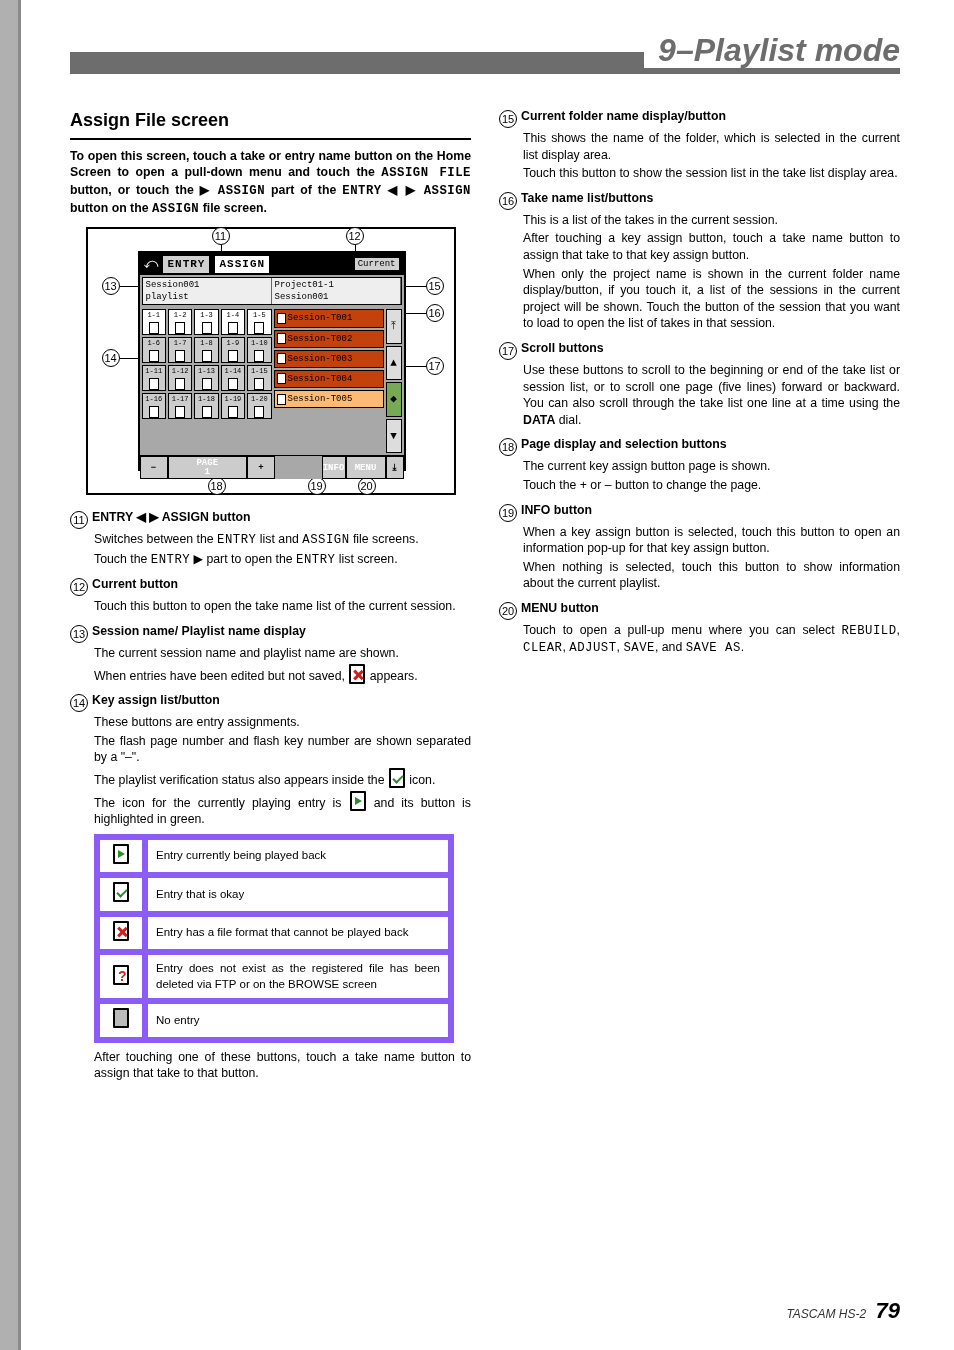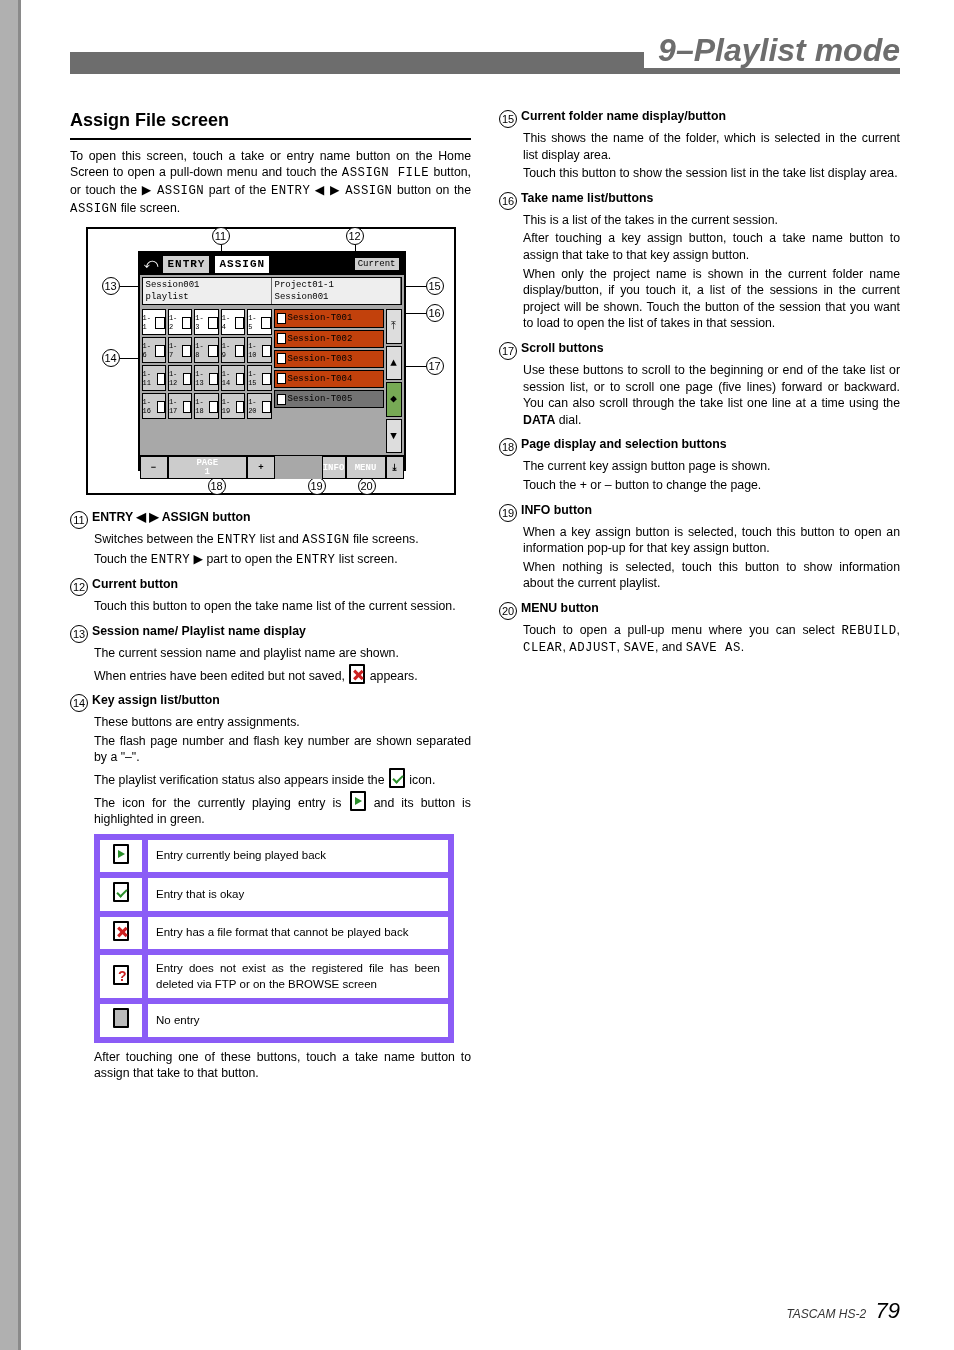--- a/index.html
+++ b/index.html
@@ -8,61 +8,61 @@
   .left-bar { position: absolute; left: 0; top: 0; bottom: 0; width: 18px; background: #b0b0b0; }
   .left-bar::after { content: ""; position: absolute; left: 18px; top: 0; bottom: 0; width: 3px; background: #8a8a8a; }
   .header-band { position: relative; height: 44px; margin-bottom: -6px; }
   .header-band .stripe { position: absolute; right: 0; top: 22px; left: 0; height: 22px; background: #6d6d6d; }
   .header-band .title { position: absolute; right: 0; top: 0; font-size: 32px; font-weight: 700; font-style: italic; color: #6d6d6d; background: #fff; padding: 4px 0 2px 14px; line-height: 1; }
   .cols { display: flex; gap: 28px; margin-top: 40px; }
   .col { width: 50%; font-size: 12.3px; line-height: 1.35; }
   .h3 { font-size: 18px; font-weight: 700; margin-bottom: 6px; }
   .rule { height: 1.5px; background: #000; margin: 3px 0 8px; }
   .lcd { font-family: "Courier New", monospace; letter-spacing: 0.5px; }
-  .para { margin-bottom: 4px; }
+  .para { margin-bottom: 4px; font-weight: bold; }
   .circled { display: inline-block; width: 18px; height: 18px; border: 1.3px solid #000; border-radius: 50%; text-align: center; font-size: 11px; line-height: 16px; vertical-align: -3px; margin-right: 4px; font-family: Arial, sans-serif; font-weight: 400; }
   .item-head { font-weight: 700; margin-top: 8px; margin-bottom: 2px; }
   .item-body { margin-left: 24px; text-align: justify; margin-bottom: 2px; }
   .justify { text-align: justify; }
   .figure { margin: 10px 0 14px; display: flex; justify-content: center; }
   .figure img, .figure .shot { width: 370px; height: 268px; }
   table.legend { border-collapse: collapse; width: 360px; margin-left: 24px; margin-top: 6px; margin-bottom: 6px; }
   table.legend td { border: 6px solid #8b5cf6; padding: 6px 8px; font-size: 11.5px; vertical-align: middle; }
   table.legend td.iconcell { width: 48px; text-align: center; padding: 4px; }
   .icon-doc { display: inline-block; width: 16px; height: 20px; border: 2px solid #000; border-radius: 1px; position: relative; background: #fff; }
   .icon-doc.play::after { content: ""; position: absolute; left: 3px; top: 4px; border-left: 7px solid #2a8f2a; border-top: 4.5px solid transparent; border-bottom: 4.5px solid transparent; }
   .icon-doc.ok::after { content: ""; position: absolute; left: 2px; top: 5px; width: 8px; height: 4px; border-left: 2.5px solid #2a8f2a; border-bottom: 2.5px solid #2a8f2a; transform: rotate(-45deg); }
   .icon-doc.bad::before, .icon-doc.bad::after { content: ""; position: absolute; left: 6px; top: 3px; width: 2.5px; height: 12px; background: #c22; }
   .icon-doc.bad::before { transform: rotate(45deg); }
   .icon-doc.bad::after { transform: rotate(-45deg); }
   .icon-doc.unk::after { content: "?"; position: absolute; left: 3px; top: 0px; font-weight: 700; color: #c22; font-size: 14px; }
   .icon-doc.blank { background: #bbb; }
   .inline-icon { display: inline-block; vertical-align: -4px; margin: 0 1px; }
   .arrow { font-family: Arial, sans-serif; }
   .footer { position: absolute; right: 54px; bottom: 26px; font-style: italic; font-size: 12px; color: #333; }
-  .footer .pg { font-size: 22px; font-weight: 400; font-style: italic; color: #000; margin-left: 6px; }
+  .footer .pg { font-size: 22px; font-weight: 700; font-style: italic; color: #000; margin-left: 6px; }
   
   .shot { border: 2px solid #000; background: #fff; position: relative; font-family: "Courier New", monospace; font-size: 10px; }
   .shot-inner { position: absolute; left: 50px; top: 22px; width: 268px; height: 220px; border: 2px solid #000; background: #a8a8a8; }
   .shot .topbar { height: 22px; background: #000; display: flex; align-items: center; padding: 0 4px; gap: 4px; }
   .shot .back-arrow { color: #fff; font-size: 14px; }
   .shot .seg { background: #d0d0d0; border: 1px solid #000; padding: 1px 4px; font-weight: 700; font-size: 11px; letter-spacing: 1px; }
   .shot .seg.active { background: #fff; }
   .shot .curbtn { background: #d0d0d0; border: 1px solid #000; padding: 0 3px; font-size: 9px; margin-left: auto; }
   .shot .path { background: #eee; border: 1px solid #000; margin: 2px; display: flex; font-size: 9px; }
   .shot .path > div { padding: 1px 3px; border-right: 1px solid #666; }
   .shot .body { display: flex; height: 148px; }
   .shot .keys { width: 134px; padding: 2px; display: flex; flex-direction: column; gap: 2px; }
   .shot .keyrow { display: flex; gap: 2px; }
-  .shot .key { flex: 1; height: 26px; border: 1px solid #000; background: #ccc; font-size: 7px; display: flex; flex-direction: row; align-items: center; justify-content: flex-start; padding-top: 1px; gap: 1px; }
+  .shot .key { flex: 1; height: 26px; border: 1px solid #000; background: #ccc; font-size: 7px; display: flex; flex-direction: column; align-items: center; justify-content: flex-start; padding-top: 1px; gap: 1px; }
   .shot .key.on { background: #fff; }
   .shot .key .kicon { width: 10px; height: 12px; border: 1px solid #000; background: #fff; }
   .shot .takes { flex: 1; display: flex; flex-direction: column; padding: 2px 2px 2px 0; gap: 2px; }
   .shot .take { border: 1px solid #000; background: #c2410c; font-size: 9px; padding: 2px 2px; display: flex; align-items: center; gap: 2px; }
-  .shot .take.sel { background: #737373; }
+  .shot .take.sel { background: #fdba74; }
   .shot .take .ticon { width: 9px; height: 11px; border: 1px solid #000; background: #fff; }
   .shot .scroll { width: 18px; display: flex; flex-direction: column; gap: 2px; padding: 2px 2px 2px 0; }
   .shot .scroll div { flex: 1; border: 1px solid #000; background: #ddd; display: flex; align-items: center; justify-content: center; font-size: 11px; }
   .shot .bottom { display: flex; height: 24px; border-top: 1px solid #000; }
   .shot .bottom > div { border: 1px solid #000; background: #ccc; display: flex; align-items: center; justify-content: center; font-size: 9px; font-weight: 700; }
   .shot .pm { width: 28px; }
   .shot .pgdisp { flex: 1; background: #000; color: #fff; font-size: 8px; flex-direction: column; line-height: 1; }
   .shot .infob { width: 24px; background: #000; color: #fff; }
   .shot .menub { width: 40px; background: #000; color: #fff; }
   .shot .endb { width: 18px; }

